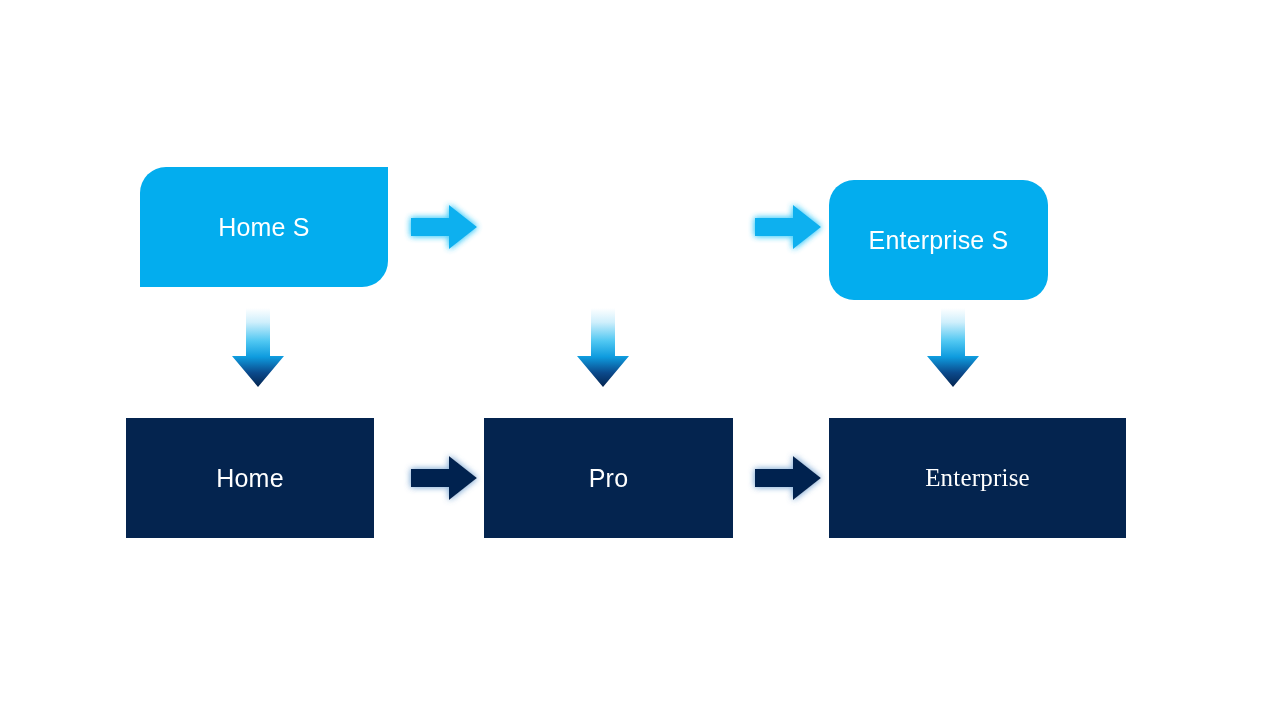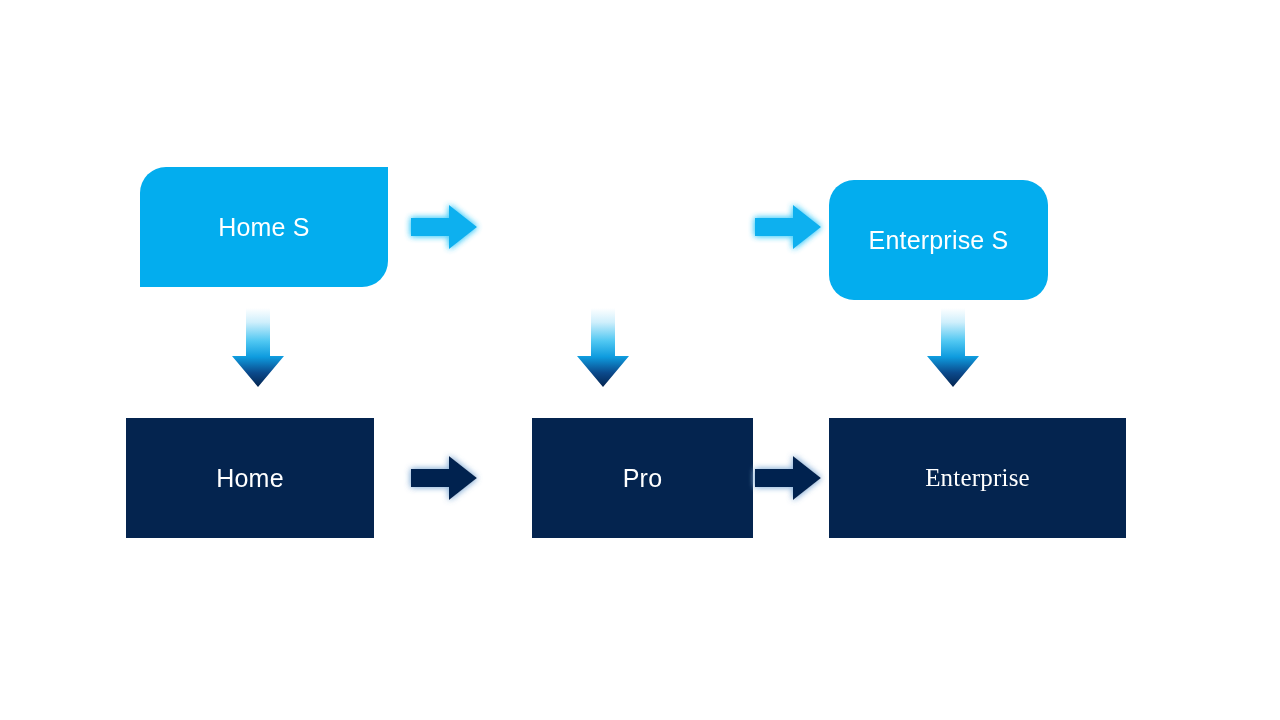--- a/index.html
+++ b/index.html
@@ -157,21 +157,21 @@
   <div class="arrow arrow-v" style="left:925px; top:308px; width:56px; height:80px;">
     <svg width="56" height="80" viewBox="0 0 56 80">
       <path class="shape" d="M16,0 L40,0 L40,48 L54,48 L28,79 L2,48 L16,48 Z"></path>
     </svg>
   </div>
 
   <div class="node tier-base" style="left:126px; top:418px; width:248px; height:120px;">
     <span class="node-label">Home</span>
   </div>
 
-  <div class="node tier-base" style="left:484px; top:418px; width:221px; height:120px;margin-left:48px;">
+  <div class="node tier-base" style="left:484px; top:418px; width:249px; height:120px;">
     <span class="node-label">Pro</span>
   </div>
 
   <div class="node tier-base" style="left:829px; top:418px; width:297px; height:120px;font-family:Liberation Serif, serif;">
     <span class="node-label">Enterprise</span>
   </div>
 
   <div class="arrow arrow-h-dark" style="left:409px; top:453px; width:70px; height:50px;">
     <svg width="70" height="50" viewBox="0 0 70 50">
       <path class="shape" d="M2,16 L40,16 L40,3 L68,25 L40,47 L40,34 L2,34 Z"></path>

